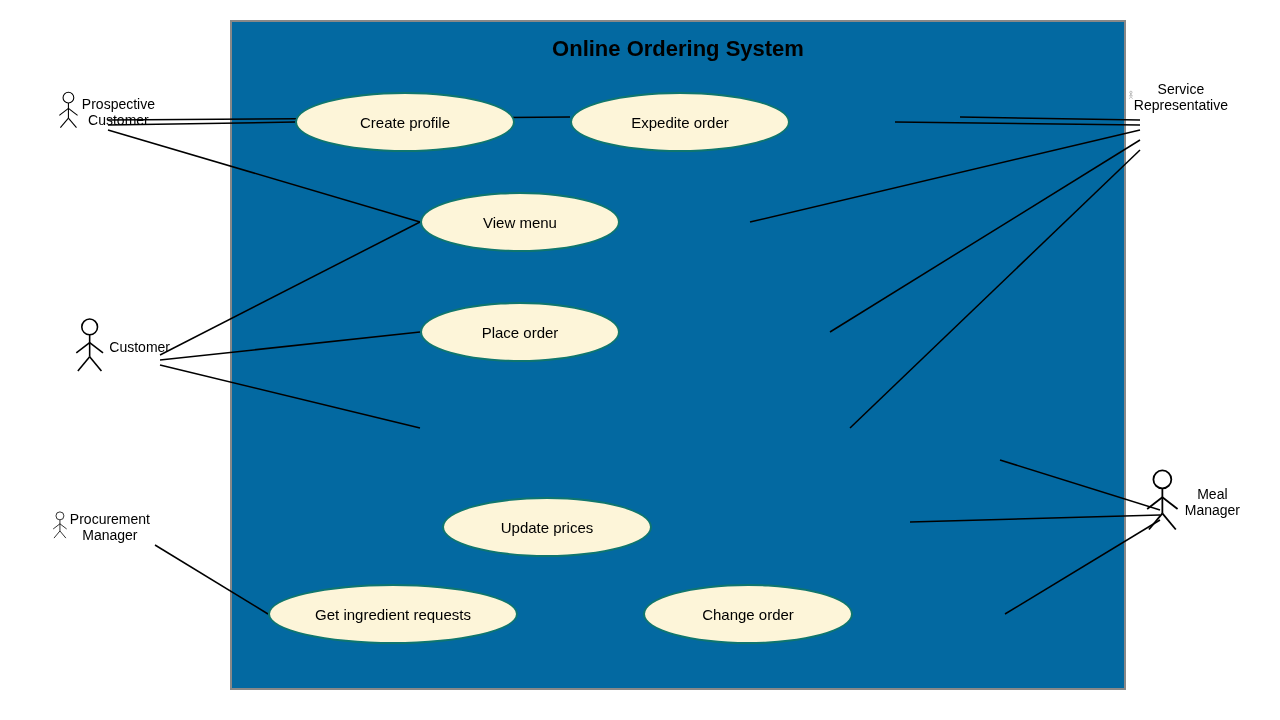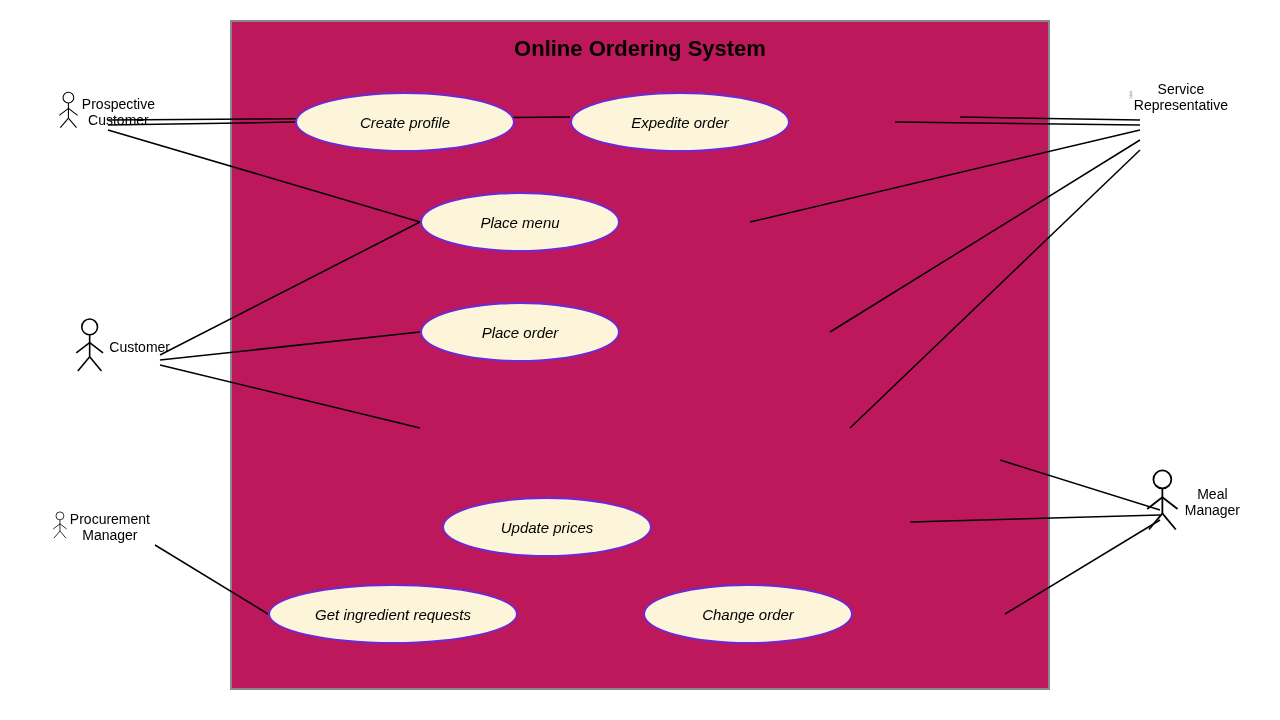--- a/index.html
+++ b/index.html
@@ -12,23 +12,23 @@
     }
     .diagram-container {
       position: relative;
       width: 1280px;
       height: 720px;
     }
     .system-box {
       position: absolute;
       left: 230px;
       top: 20px;
-      width: 820px;
+      width: 896px;
       height: 670px;
-      background: #be185d;
+      background: #0369a1;
       border: 2px solid #888;
     }
     .system-title {
       text-align: center;
       font-weight: bold;
       font-size: 22px;
       margin-top: 14px;
       color: #000;
     }
     
@@ -45,29 +45,28 @@
     .actor-label {
       text-align: center;
       font-size: 14px;
       margin-top: 4px;
       color: #000;
     }
     
     .usecase {
       position: absolute;
       background: #fdf5d9;
-      border: 2px solid #6d28d9;
+      border: 2px solid #0f766e;
       border-radius: 50%;
       display: flex;
       align-items: center;
       justify-content: center;
       font-size: 15px;
       color: #000;
       text-align: center;
-      font-style: italic;
     }
     
     .lines-svg {
       position: absolute;
       top: 0; left: 0;
       width: 1280px;
       height: 720px;
       pointer-events: none;
     }
   </style>
@@ -176,21 +175,21 @@
 
   <div class="usecase" style="left:295px; top:92px; width:220px; height:60px;">
     <span>Create profile</span>
   </div>
 
   <div class="usecase" style="left:570px; top:92px; width:220px; height:60px;">
     <span>Expedite order</span>
   </div>
 
   <div class="usecase" style="left:420px; top:192px; width:200px; height:60px;">
-    <span>Place menu</span>
+    <span>View menu</span>
   </div>
 
   <div class="usecase" style="left:420px; top:302px; width:200px; height:60px;">
     <span>Place order</span>
   </div>
 
 
 
   <div class="usecase" style="left:442px; top:497px; width:210px; height:60px;">
     <span>Update prices</span>

